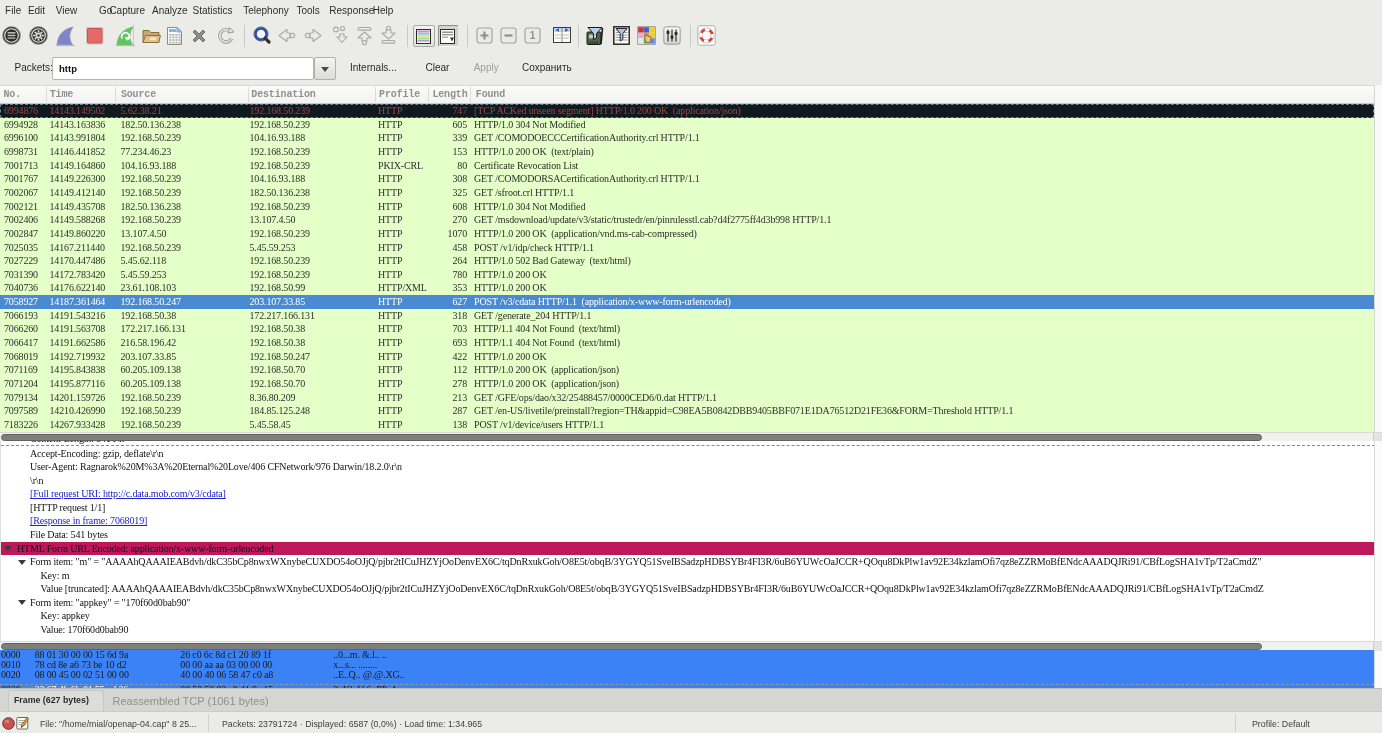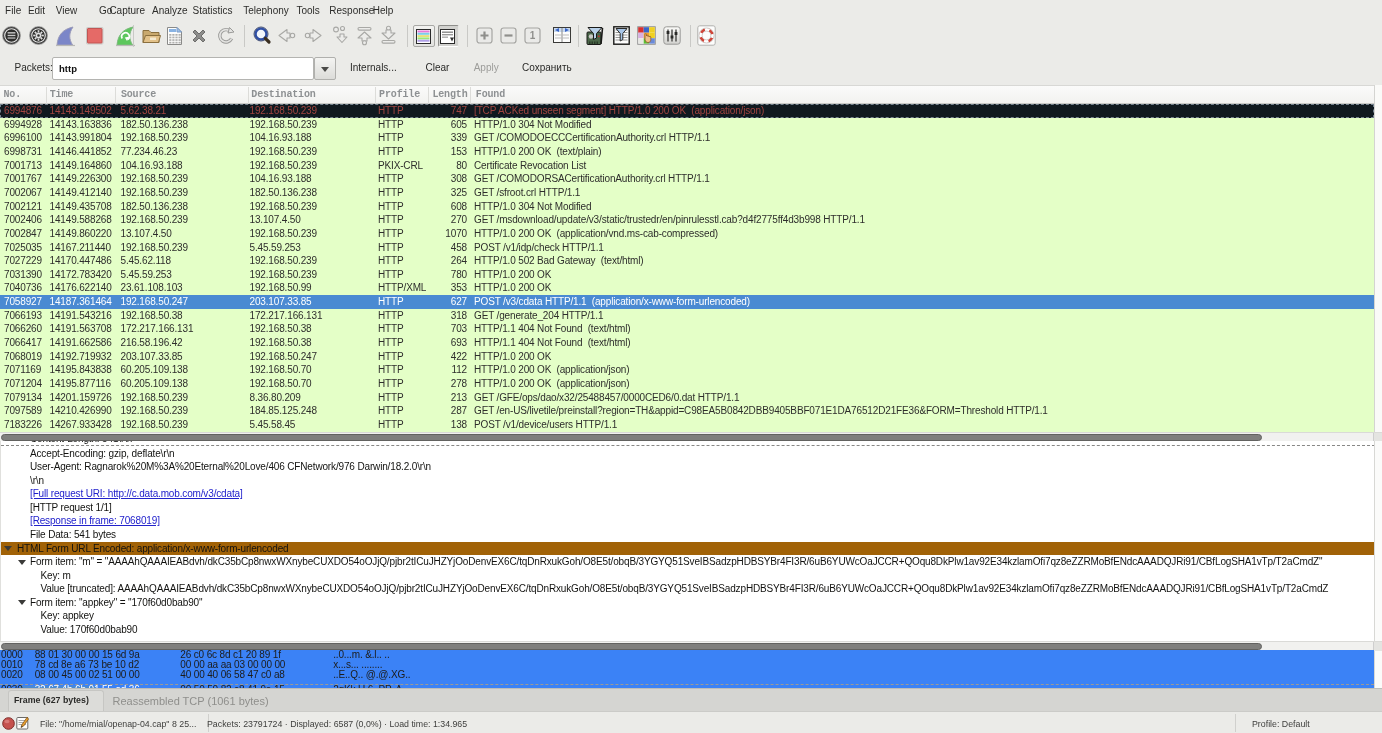--- a/index.html
+++ b/index.html
@@ -1,17 +1,17 @@
 <!DOCTYPE html>
 <html><head><meta charset="utf-8"><style>
 *{margin:0;padding:0;box-sizing:border-box}
 html,body{width:1382px;height:733px;overflow:hidden}
 body{position:relative;background:#ebebe8;font-family:"Liberation Sans",sans-serif;}
 .abs{position:absolute}
-.mono{font-family:Liberation Sans, sans-serif;font-size:10px;letter-spacing:-0.15px;white-space:pre;}
+.mono{font-family:Liberation Serif, serif;font-size:10px;letter-spacing:-0.15px;white-space:pre;}
 #menubar{left:0;top:0;width:1382px;height:21px;}
 #menubar span{position:absolute;top:5px;font-size:10px;color:#2d2d2b;}
 .tsep{width:1px;background:#c9c9c6;top:25px;height:22px;}
 #filterlbl{left:14.5px;top:62px;font-size:10px;color:#2a2a28;}
 #finput{left:52px;top:57px;width:261.5px;height:22.5px;background:#fff;border:1px solid #b4b4b1;border-radius:2px;}
 #finput span{position:absolute;left:6px;top:4.5px;font-size:9.5px;color:#101010;font-weight:bold;}
 #fcombo{left:313.5px;top:57px;width:22.5px;height:22.5px;background:linear-gradient(#f4f4f2,#dcdcd9);border:1px solid #b0b0ad;border-radius:2px;}
 #fcombo:after{content:"";position:absolute;left:6px;top:9px;border-left:4.5px solid transparent;border-right:4.5px solid transparent;border-top:5px solid #4a4a48;}
 .fbtn{top:62px;font-size:10px;color:#2a2a28;}
 #phead{left:0;top:85px;width:1374px;height:19px;background:linear-gradient(#fbfbfa,#f2f2f0);border-bottom:1px solid #c9c9c6;border-top:1px solid #d8d8d5;}
@@ -26,21 +26,21 @@
 .prow.sel{background:#4a8ad2}
 .prow.sel span{color:#fff}
 #vscr{left:1374px;top:85px;width:8px;height:347px;background:#fafaf8;border-left:1px solid #d4d4d1;}
 .hscroll{left:0;width:1382px;height:10px;background:#f1f1ef;border-top:1px solid #dadad7;border-bottom:1px solid #c8c8c5;}
 .thumb{position:absolute;left:1px;top:1px;width:1261px;height:7px;background:#7f7f7d;border:1px solid #626260;border-radius:3.5px;}
 .corner{position:absolute;right:0;top:0;width:9px;height:9px;background:#e4e4e1;border-left:1px solid #cecece;}
 #dpane{left:0;top:440.5px;width:1374px;height:200px;background:#fff;overflow:hidden;border-left:1px solid #e0e0dd;}
 .dline{position:absolute;left:0;width:1374px;height:13.55px;}
 .dline span.t{position:absolute;top:0;line-height:13.55px;color:#121210;}
 .dline span.t.link{color:#2222cc;text-decoration:underline;}
-.dline.gsel{background:#a16207;padding-left:48px;}
+.dline.gsel{background:#be185d;padding-left:48px;}
 .tri{position:absolute;top:4.5px;width:0;height:0;border-left:4px solid transparent;border-right:4px solid transparent;border-top:5px solid #3a3a38;}
 #dvs{left:1374px;top:440.5px;width:8px;height:247px;background:#fbfbfa;border-left:1px solid #d8d8d5;}
 #hpane{left:0;top:650px;width:1374px;height:40px;background:#3b82f6;overflow:hidden;}
 .hline{position:absolute;left:0;width:1374px;height:10.1px;}
 .hline span{position:absolute;line-height:10.1px;color:#1c1c1a;}
 #tabs{left:0;top:687.5px;width:1382px;height:23.5px;background:#d5d5d2;border-top:1px solid #bdbdba;}
 #status{left:0;top:711px;width:1382px;height:22px;background:#ebebe8;border-top:1px solid #cbcbc8;}
 #status span{position:absolute;top:6.5px;font-size:8.8px;color:#3e3e3c;}
 </style></head><body>
 <div class="abs" id="menubar">
@@ -317,15 +317,15 @@
     <svg class="abs" style="left:16px;top:4px" width="14" height="14" viewBox="0 0 14 14" xmlns="http://www.w3.org/2000/svg">
       <rect x="0.8" y="1.5" width="11" height="11.5" rx="1" fill="#fdfdfc" stroke="#6a6a68"></rect>
       <line x1="2.5" y1="4.5" x2="10" y2="4.5" stroke="#aaa"></line>
       <line x1="2.5" y1="6.5" x2="10" y2="6.5" stroke="#aaa"></line>
       <line x1="2.5" y1="8.5" x2="10" y2="8.5" stroke="#aaa"></line>
       <path d="M12.8,1 L7.5,8.5 L6.5,11.5 L9.2,10 L13.9,3.2 Z" fill="#e8a030" stroke="#7a4a10" stroke-width="0.7" transform="translate(-1.5,0)"></path>
       <path d="M6.5,11.5 L7.2,9.6 L8.4,10.6 Z" fill="#3a3a38" transform="translate(-1.5,0)"></path>
     </svg>
     <span style="left:40px">File: "/home/mial/openap-04.cap" 8 25...</span>
     <div style="position:absolute;left:207.7px;top:2px;width:1px;height:18px;background:#d0d0cd"></div>
-    <span style="left:207px">Packets: 23791724 · Displayed: 6587 (0,0%)  · Load time: 1:34.965</span>
+    <span style="left:222px">Packets: 23791724 · Displayed: 6587 (0,0%)  · Load time: 1:34.965</span>
     <div style="position:absolute;left:1235px;top:2px;width:1px;height:18px;background:#d0d0cd"></div>
     <span style="left:1252px">Profile: Default</span>
   </div>
 </body></html>

